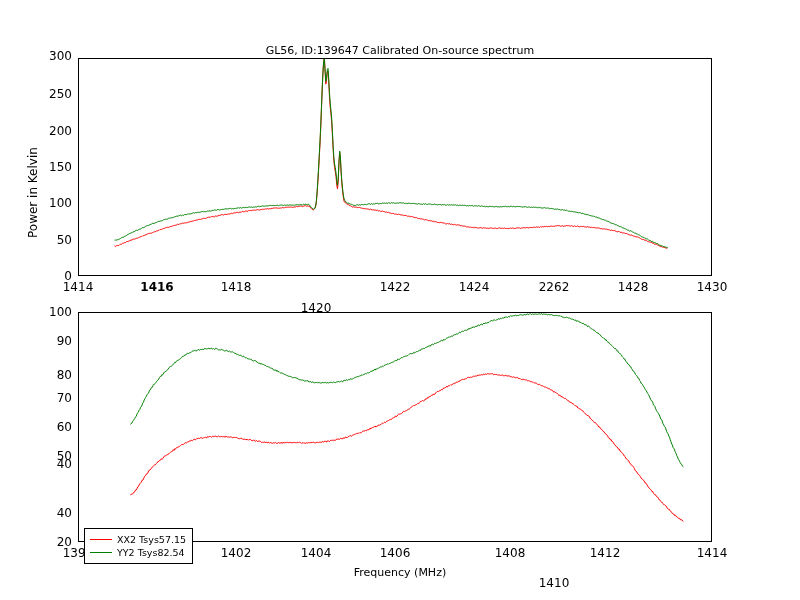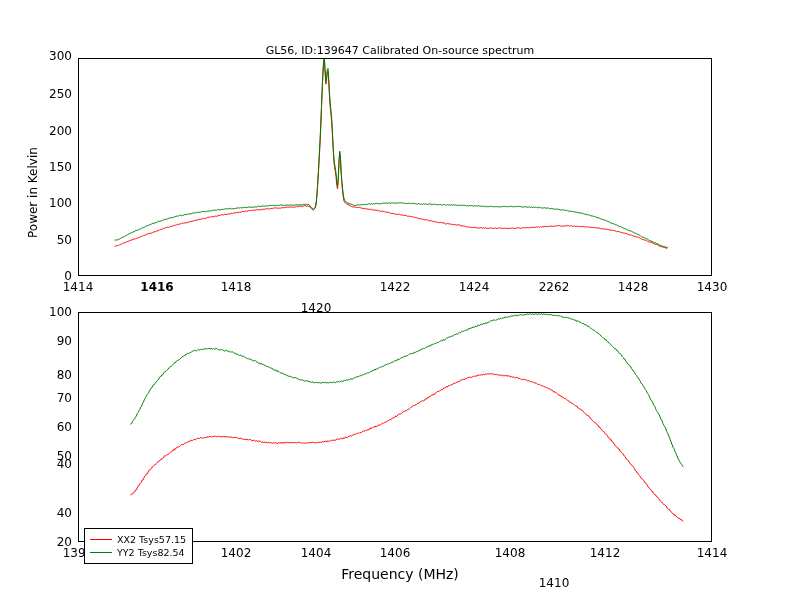--- a/index.html
+++ b/index.html
@@ -26,21 +26,21 @@
 
   .ylabel{
     position:absolute;
     font-size:12px;color:#000;
     transform:rotate(-90deg);
     transform-origin:left top;
     white-space:nowrap;
   }
   .xlabel{
     position:absolute;left:0;width:800px;text-align:center;
-    font-size:14px;color:#000;
+    font-size:11px;color:#000;
   }
 
   .tick{position:absolute;font-size:12px;color:#000;white-space:nowrap;}
   .tickx{transform:translateX(-50%);}
   .ticky{transform:translateY(-50%);text-align:right;}
 
   .legend{
     position:absolute;box-sizing:border-box;
     border:1px solid #000;background:#fff;
     padding:4px 6px 4px 5px;

